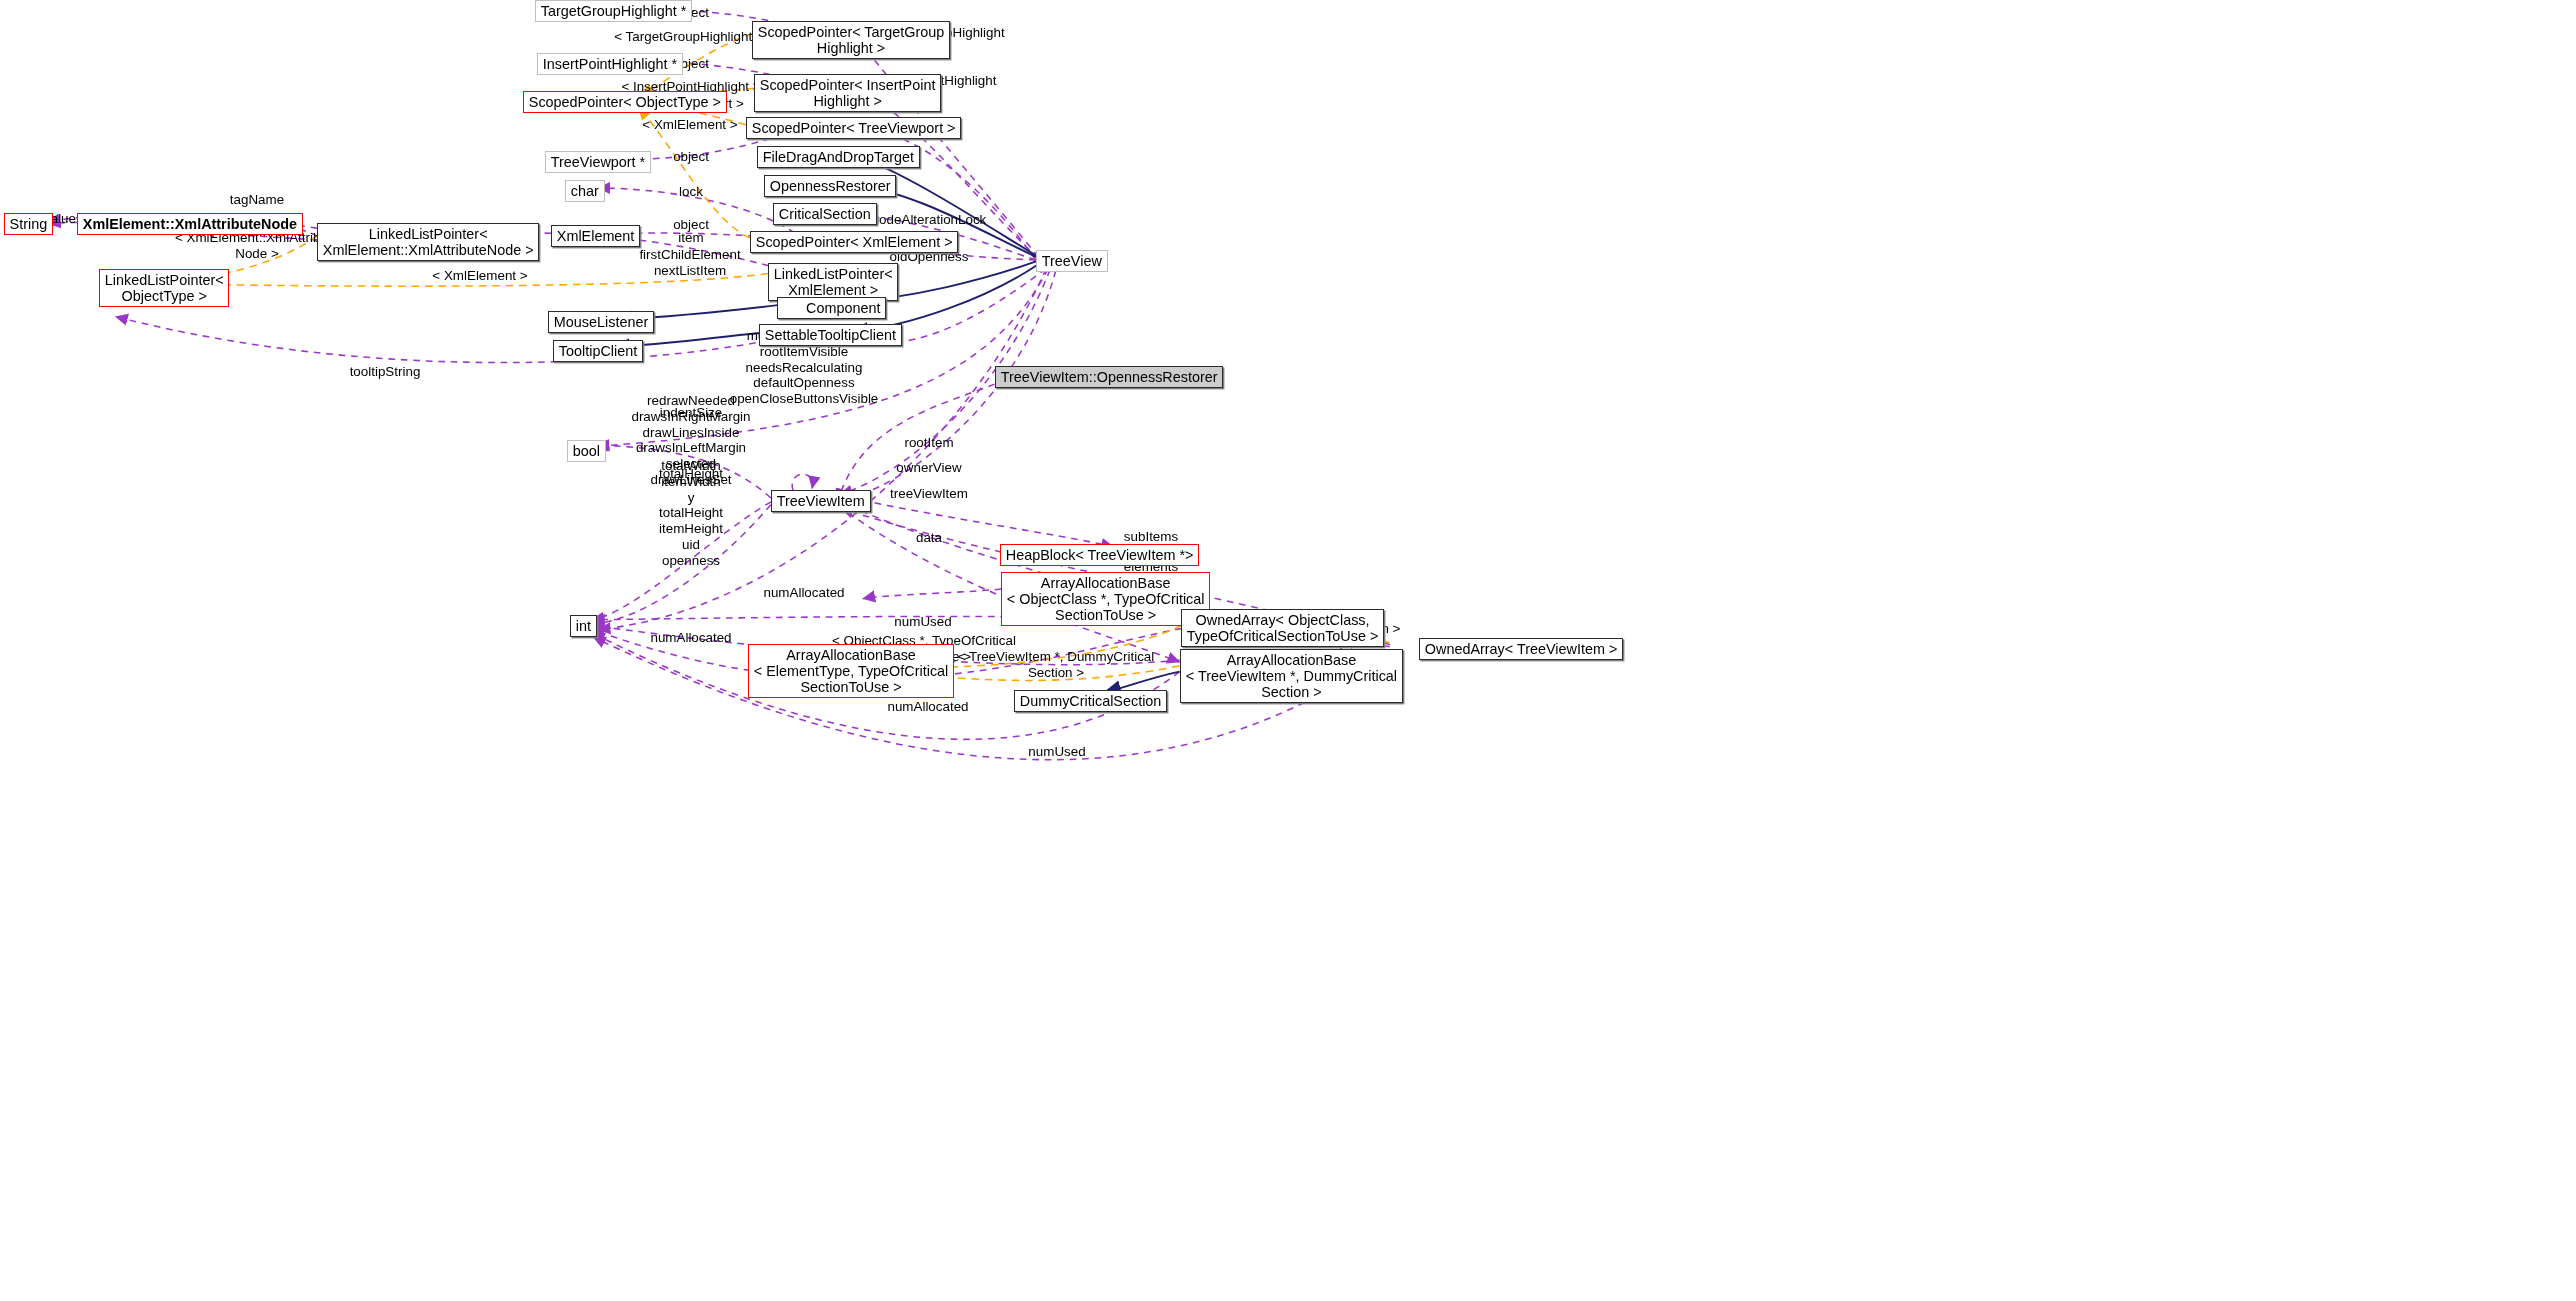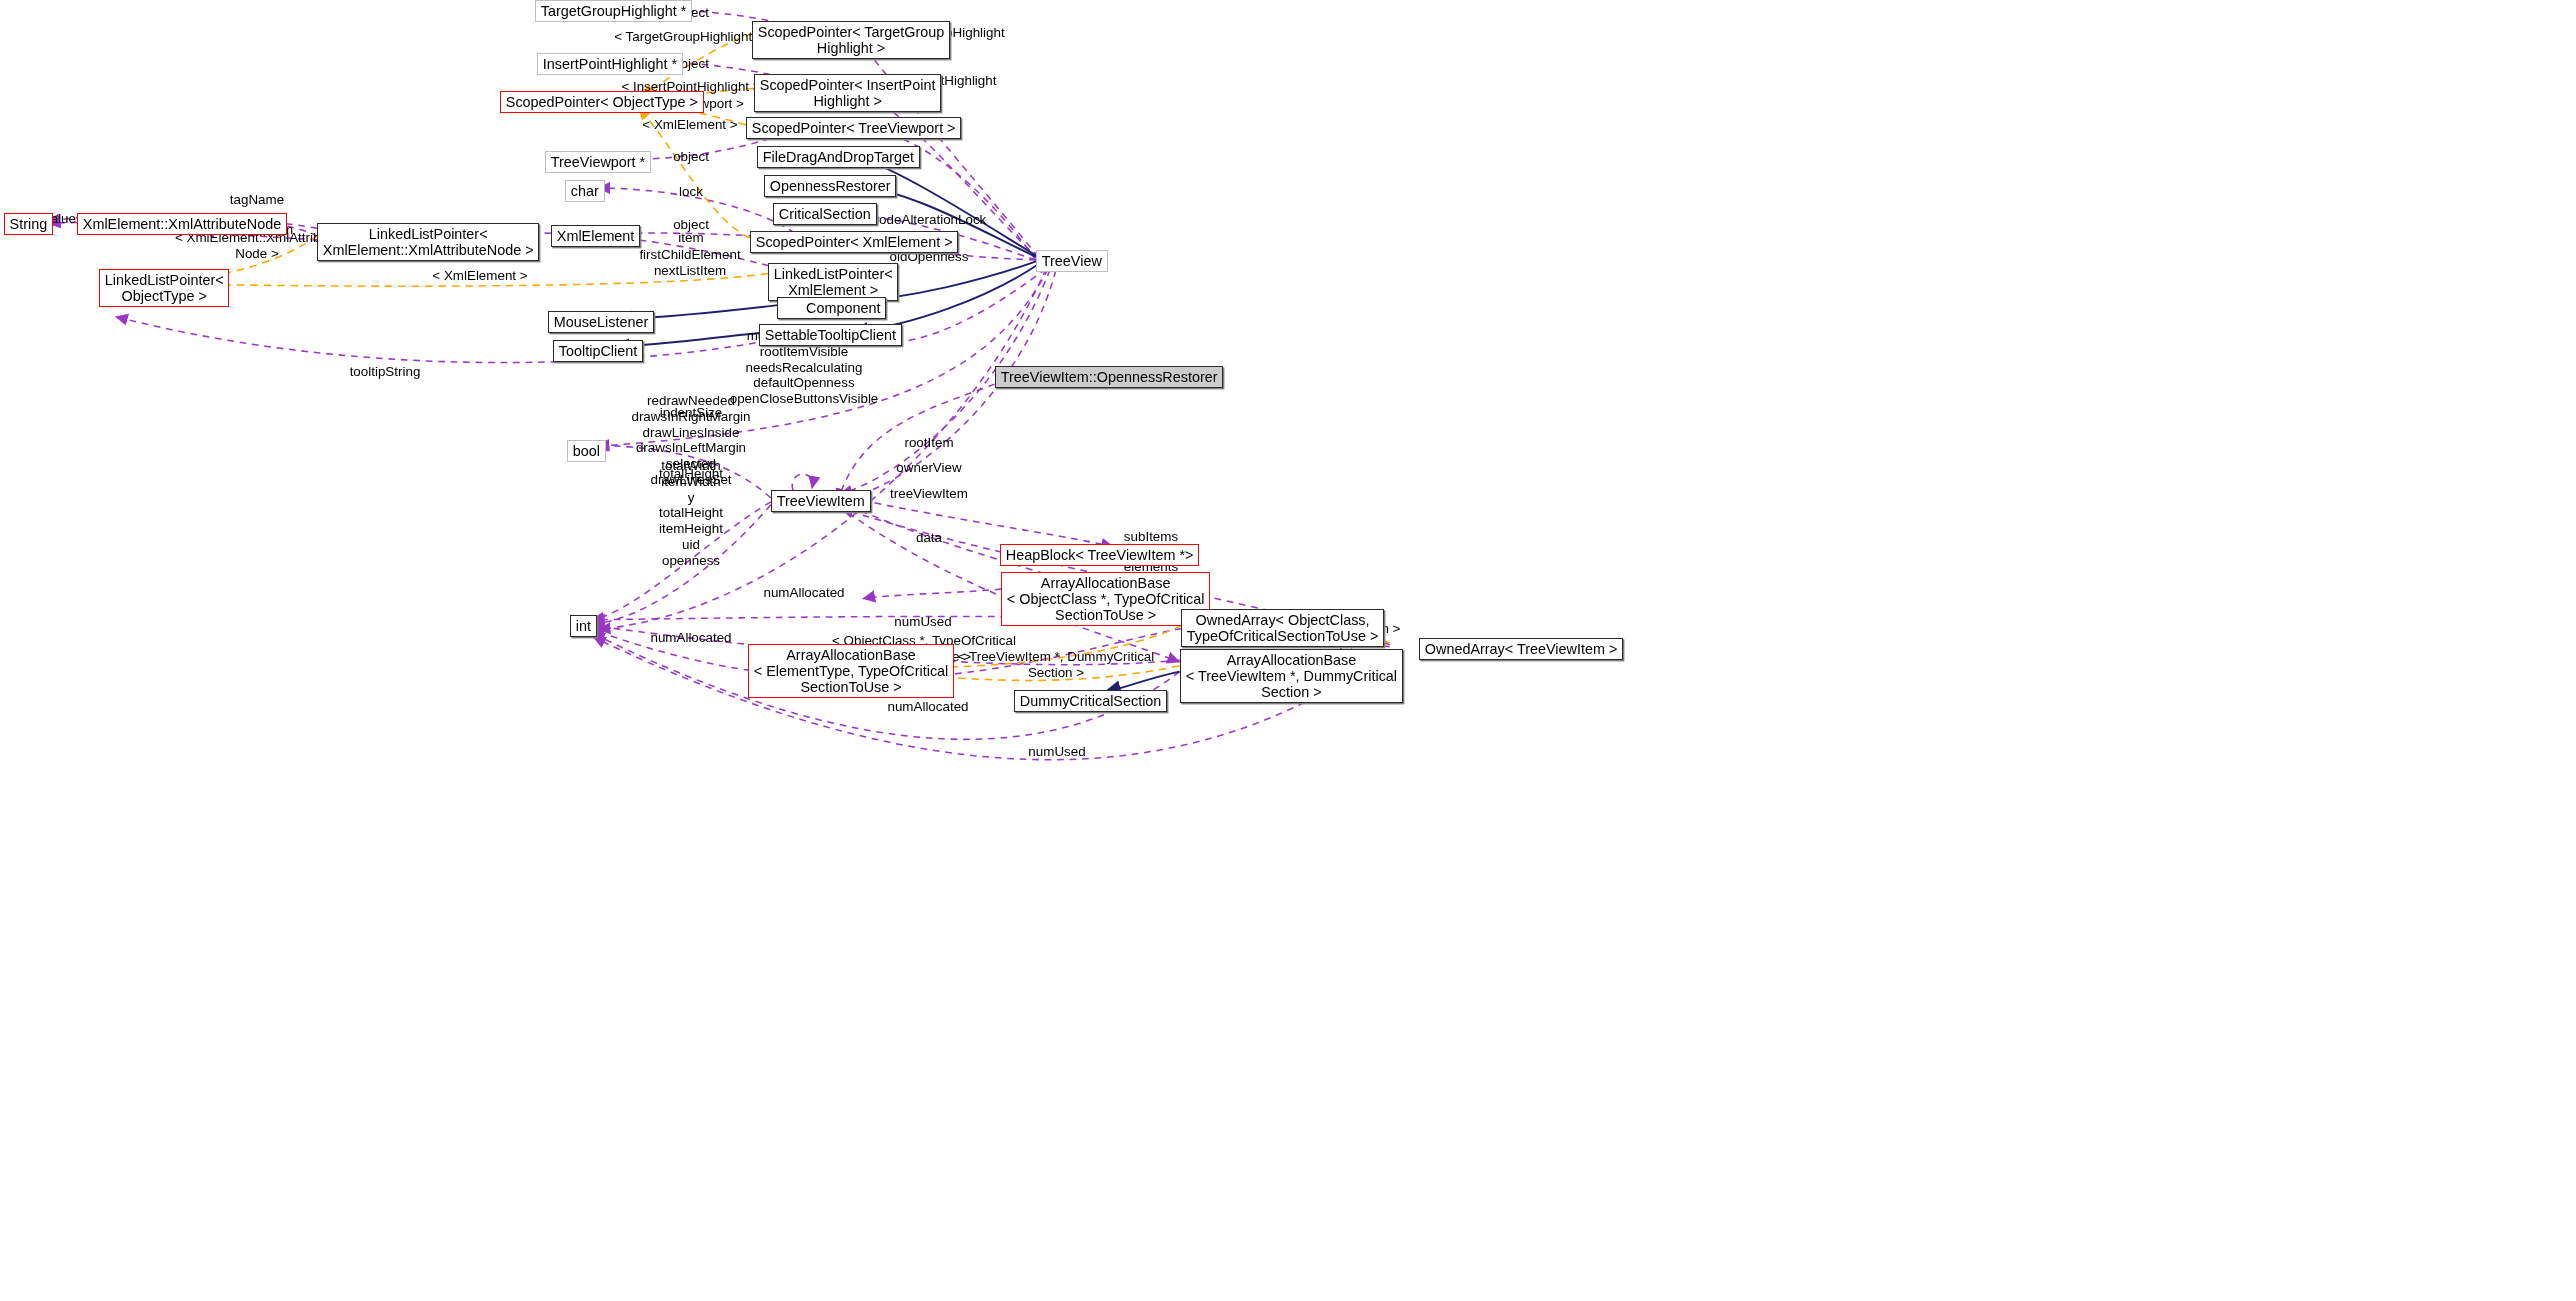--- a/index.html
+++ b/index.html
@@ -124,25 +124,25 @@
       <path d="M1081,276 C1030,310 950,340 886,346"></path>
       <path d="M810,318 C760,324 700,330 641,333"></path>
       <path d="M791,347 C740,352 700,358 638,362"></path>
       <path d="M1229,700 C1200,706 1180,714 1150,722"></path>
     </g>
   </svg>
 
   <div id="nodes">
       <div class="node b-gray" style="left: 535px; top: 0px; min-width: 90px; min-height: 19px;">TargetGroupHighlight *</div>
       <div class="node b-gray" style="left: 537px; top: 53px; min-width: 86px; min-height: 19px;">InsertPointHighlight *</div>
-      <div class="node b-red" style="left: 500px; top: 91px; min-width: 113px; min-height: 19px;">ScopedPointer&lt; ObjectType &gt;</div>
+      <div class="node b-red" style="left: 523px; top: 91px; min-width: 113px; min-height: 19px;">ScopedPointer&lt; ObjectType &gt;</div>
       <div class="node b-gray" style="left: 545px; top: 151px; min-width: 67px; min-height: 19px;">TreeViewport *</div>
       <div class="node b-gray" style="left: 565px; top: 180px; min-width: 30px; min-height: 18px;">char</div>
       <div class="node b-red" style="left: 3.8px; top: 213px; min-width: 40px; min-height: 19px;">String</div>
-      <div class="node b-red" style="left: 77px; top: 213px; min-width: 123px; min-height: 19px;">XmlElement::XmlAttributeNode</div>
+      <div class="node b-red" style="left: 77px; top: 213px; min-width: 123px; min-height: 19px; font-weight: bold;">XmlElement::XmlAttributeNode</div>
       <div class="node b-black" style="left: 317px; top: 223px; min-width: 125px; min-height: 27px;">LinkedListPointer&lt;
 XmlElement::XmlAttributeNode &gt;</div>
       <div class="node b-black" style="left: 551px; top: 225px; min-width: 61px; min-height: 19px;">XmlElement</div>
       <div class="node b-red" style="left: 99px; top: 269px; min-width: 77px; min-height: 28px;">LinkedListPointer&lt;
 ObjectType &gt;</div>
       <div class="node b-black" style="left: 752px; top: 21px; min-width: 104px; min-height: 29px;">ScopedPointer&lt; TargetGroup
 Highlight &gt;</div>
       <div class="node b-black" style="left: 754px; top: 74px; min-width: 101px; min-height: 29px;">ScopedPointer&lt; InsertPoint
 Highlight &gt;</div>
       <div class="node b-black" style="left: 746px; top: 117px; min-width: 115px; min-height: 19px;">ScopedPointer&lt; TreeViewport &gt;</div>

